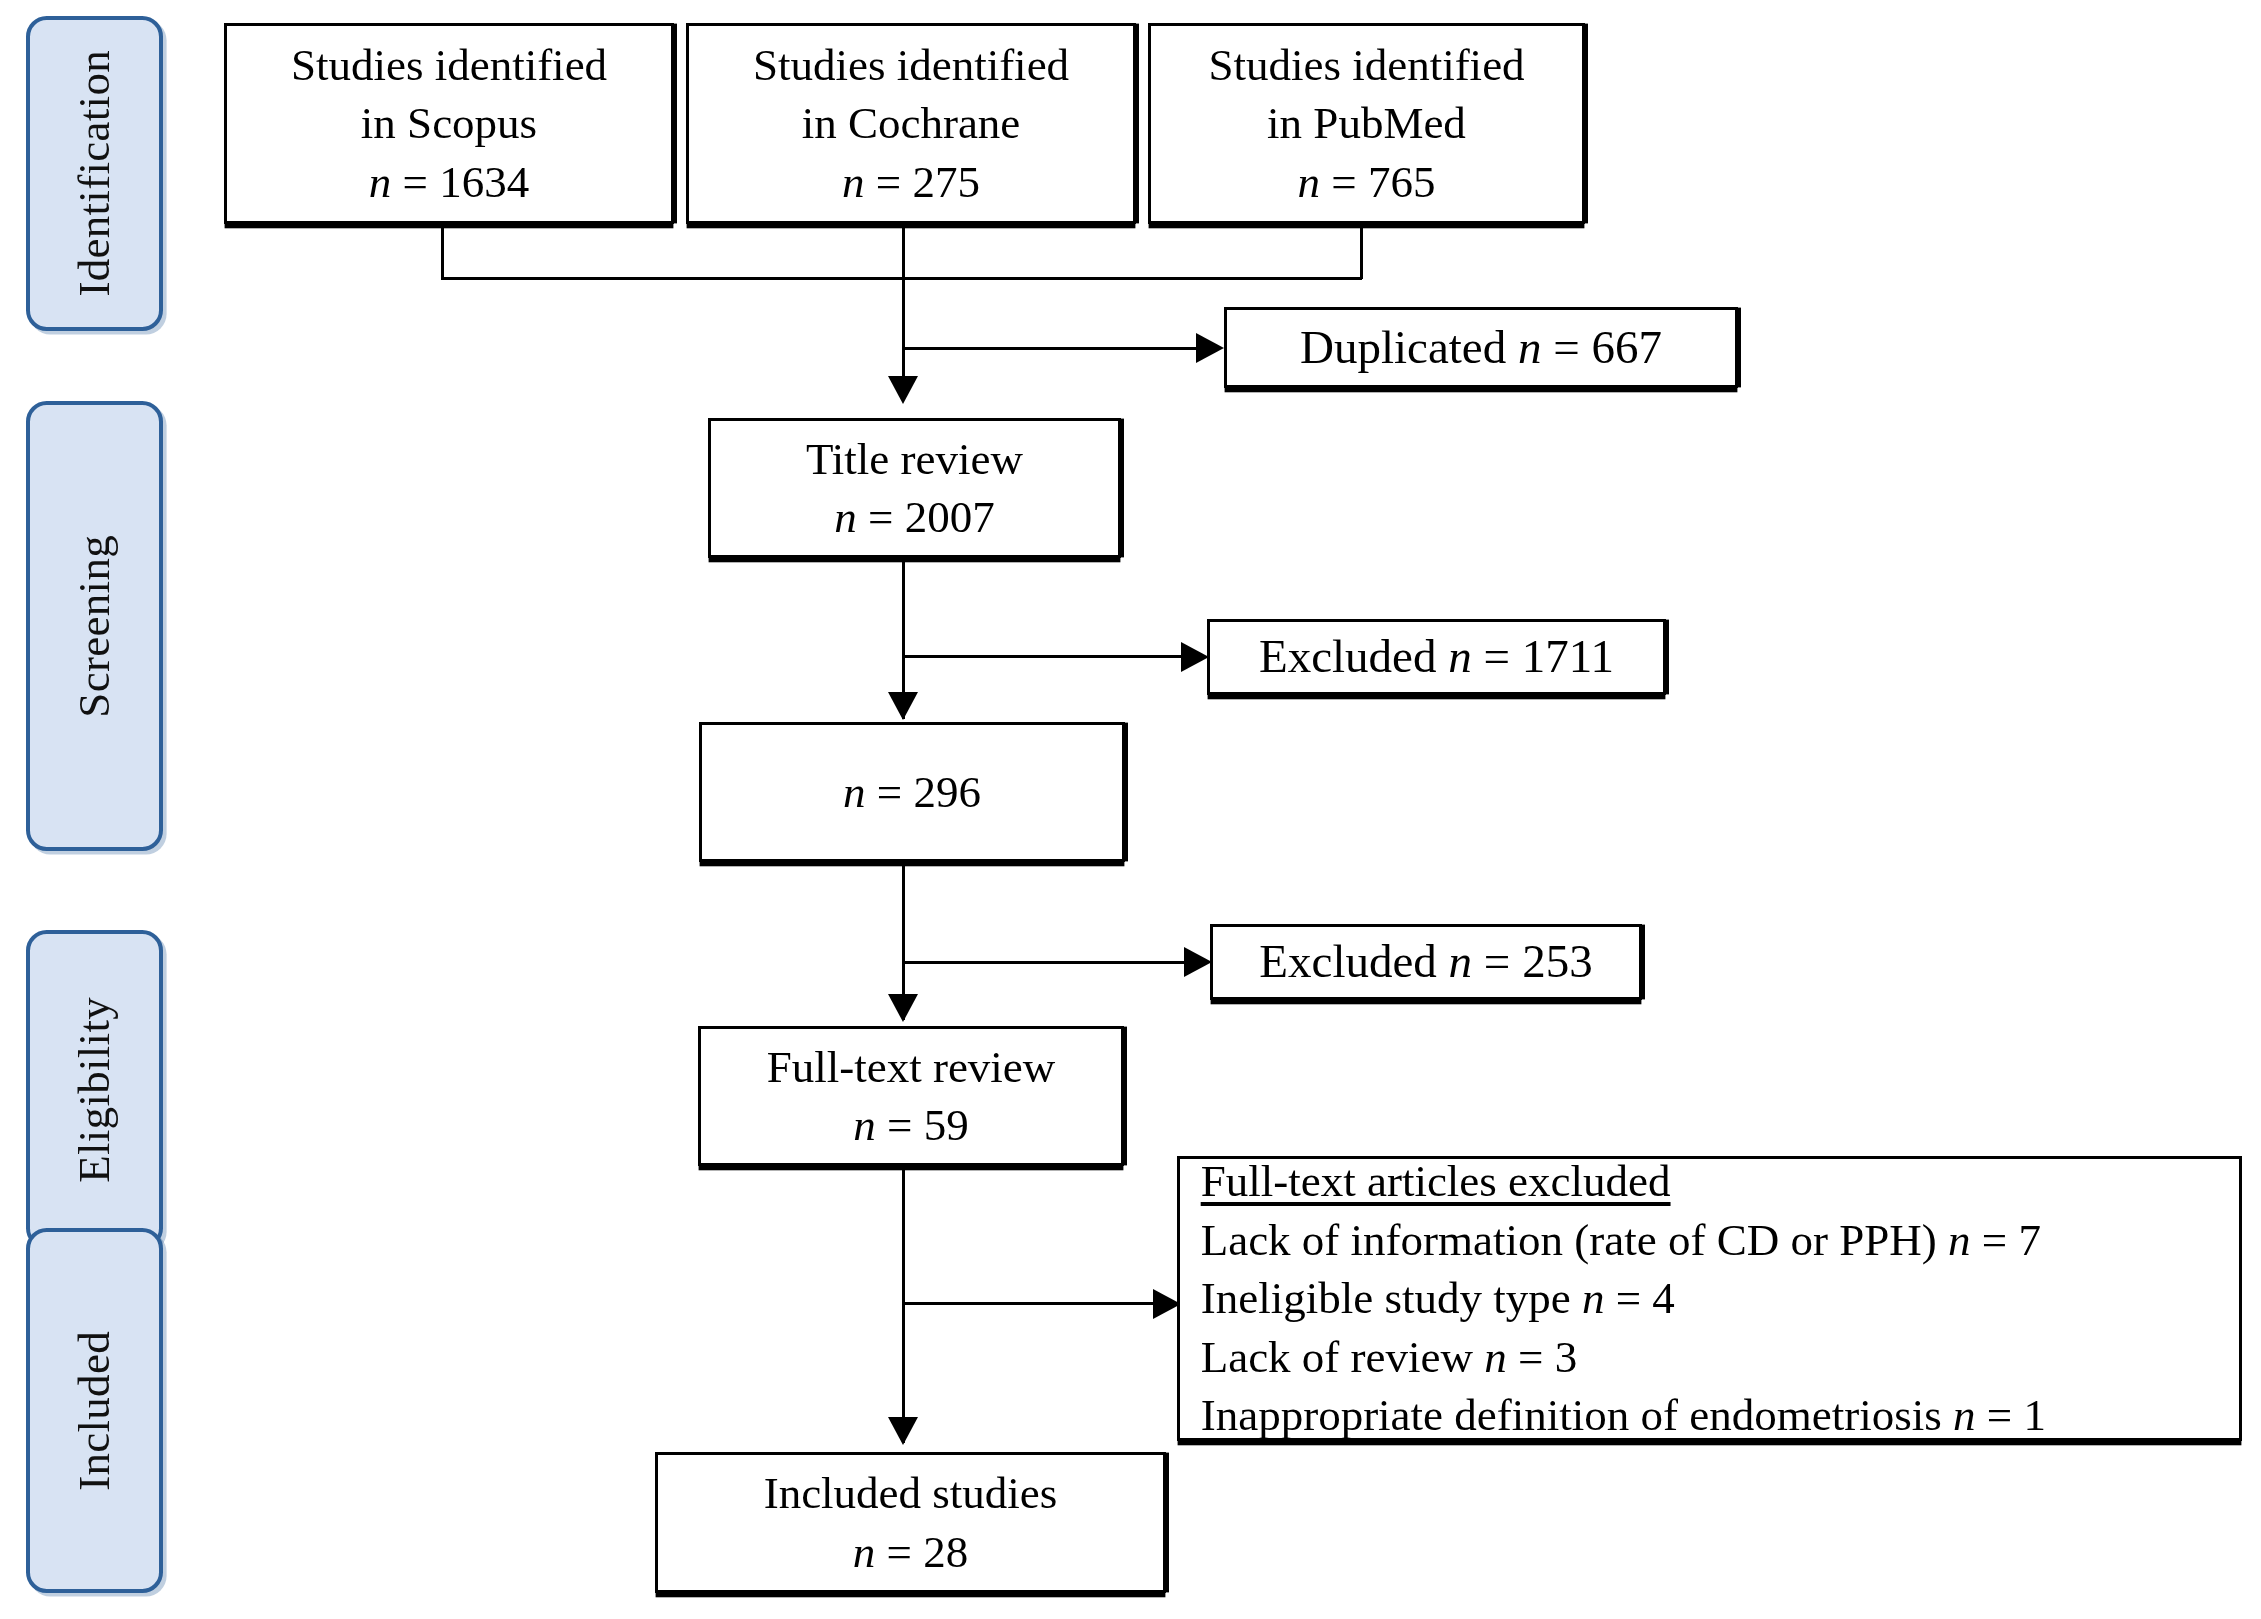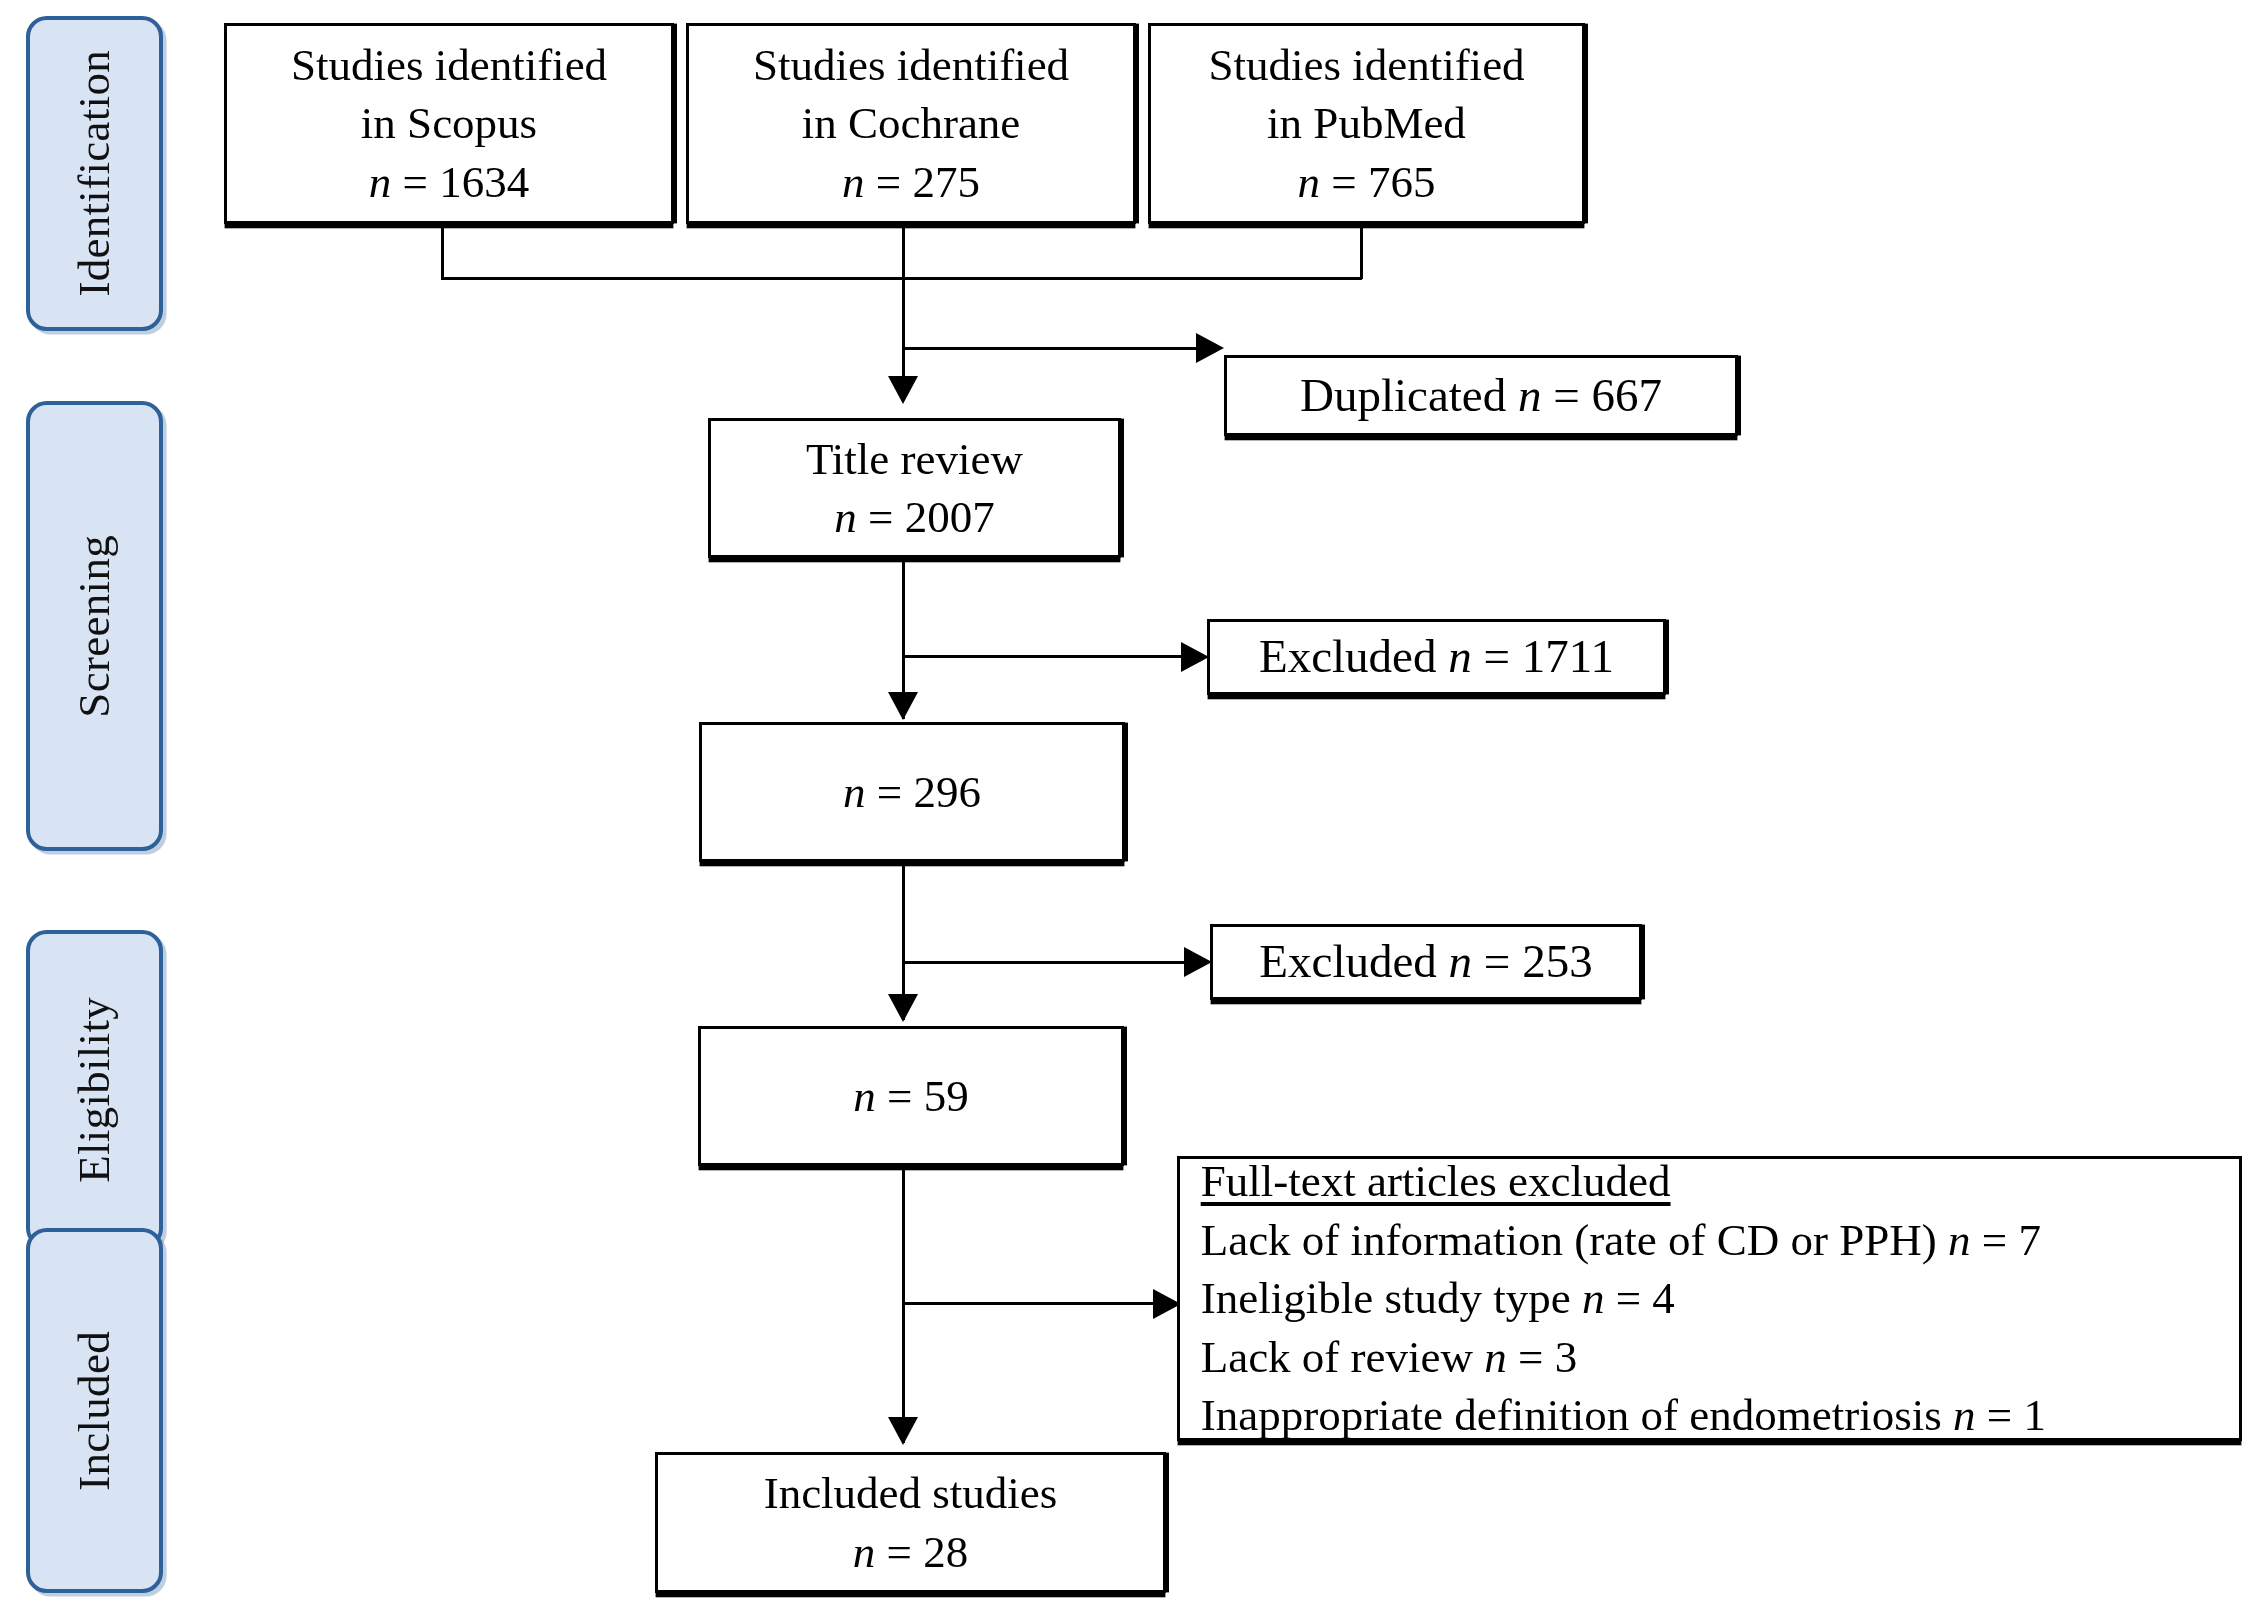--- a/index.html
+++ b/index.html
@@ -152,21 +152,21 @@
   <div class="vline" style="left:1360px;top:224px;height:55px;"></div>
 
   <div class="hline" style="left:441px;top:277px;width:921px;"></div>
 
   <div class="vline" style="left:902px;top:277px;height:100px;"></div>
   <div class="arrow-down" style="left:888px;top:376px;"></div>
 
   <div class="hline" style="left:902px;top:347px;width:295px;"></div>
   <div class="arrow-right" style="left:1196px;top:333px;"></div>
 
-  <div class="node inline-box shadowed" style="left:1224px;top:307px;width:514px;height:81px;margin-top:48px;">
+  <div class="node inline-box shadowed" style="left:1224px;top:307px;width:514px;height:81px;">
     <span class="ln">
       <span>Duplicated</span>&nbsp;<i class="n-italic">n</i><span> = </span><span>667</span>
     </span>
   </div>
 
   <div class="node shadowed" style="left:708px;top:418px;width:413px;height:140px;">
     <span class="ln">Title review</span>
     <span class="ln">
       <i class="n-italic">n</i><span> = </span><span>2007</span>
     </span>
@@ -196,20 +196,21 @@
   <div class="hline" style="left:902px;top:961px;width:283px;"></div>
   <div class="arrow-right" style="left:1184px;top:947px;"></div>
 
   <div class="node inline-box shadowed" style="left:1210px;top:924px;width:432px;height:76px;">
     <span class="ln">
       <span>Excluded</span>&nbsp;<i class="n-italic">n</i><span> = </span><span>253</span>
     </span>
   </div>
 
   <div class="node shadowed" style="left:698px;top:1026px;width:426px;height:140px;">
+    <span class="ln">Full-text review</span>
     <span class="ln">
       <i class="n-italic">n</i><span> = </span><span>59</span>
     </span>
   </div>
 
   <div class="vline" style="left:902px;top:1166px;height:277px;"></div>
   <div class="arrow-down" style="left:888px;top:1417px;"></div>
 
   <div class="hline" style="left:902px;top:1302px;width:252px;"></div>
   <div class="arrow-right" style="left:1153px;top:1289px;"></div>

